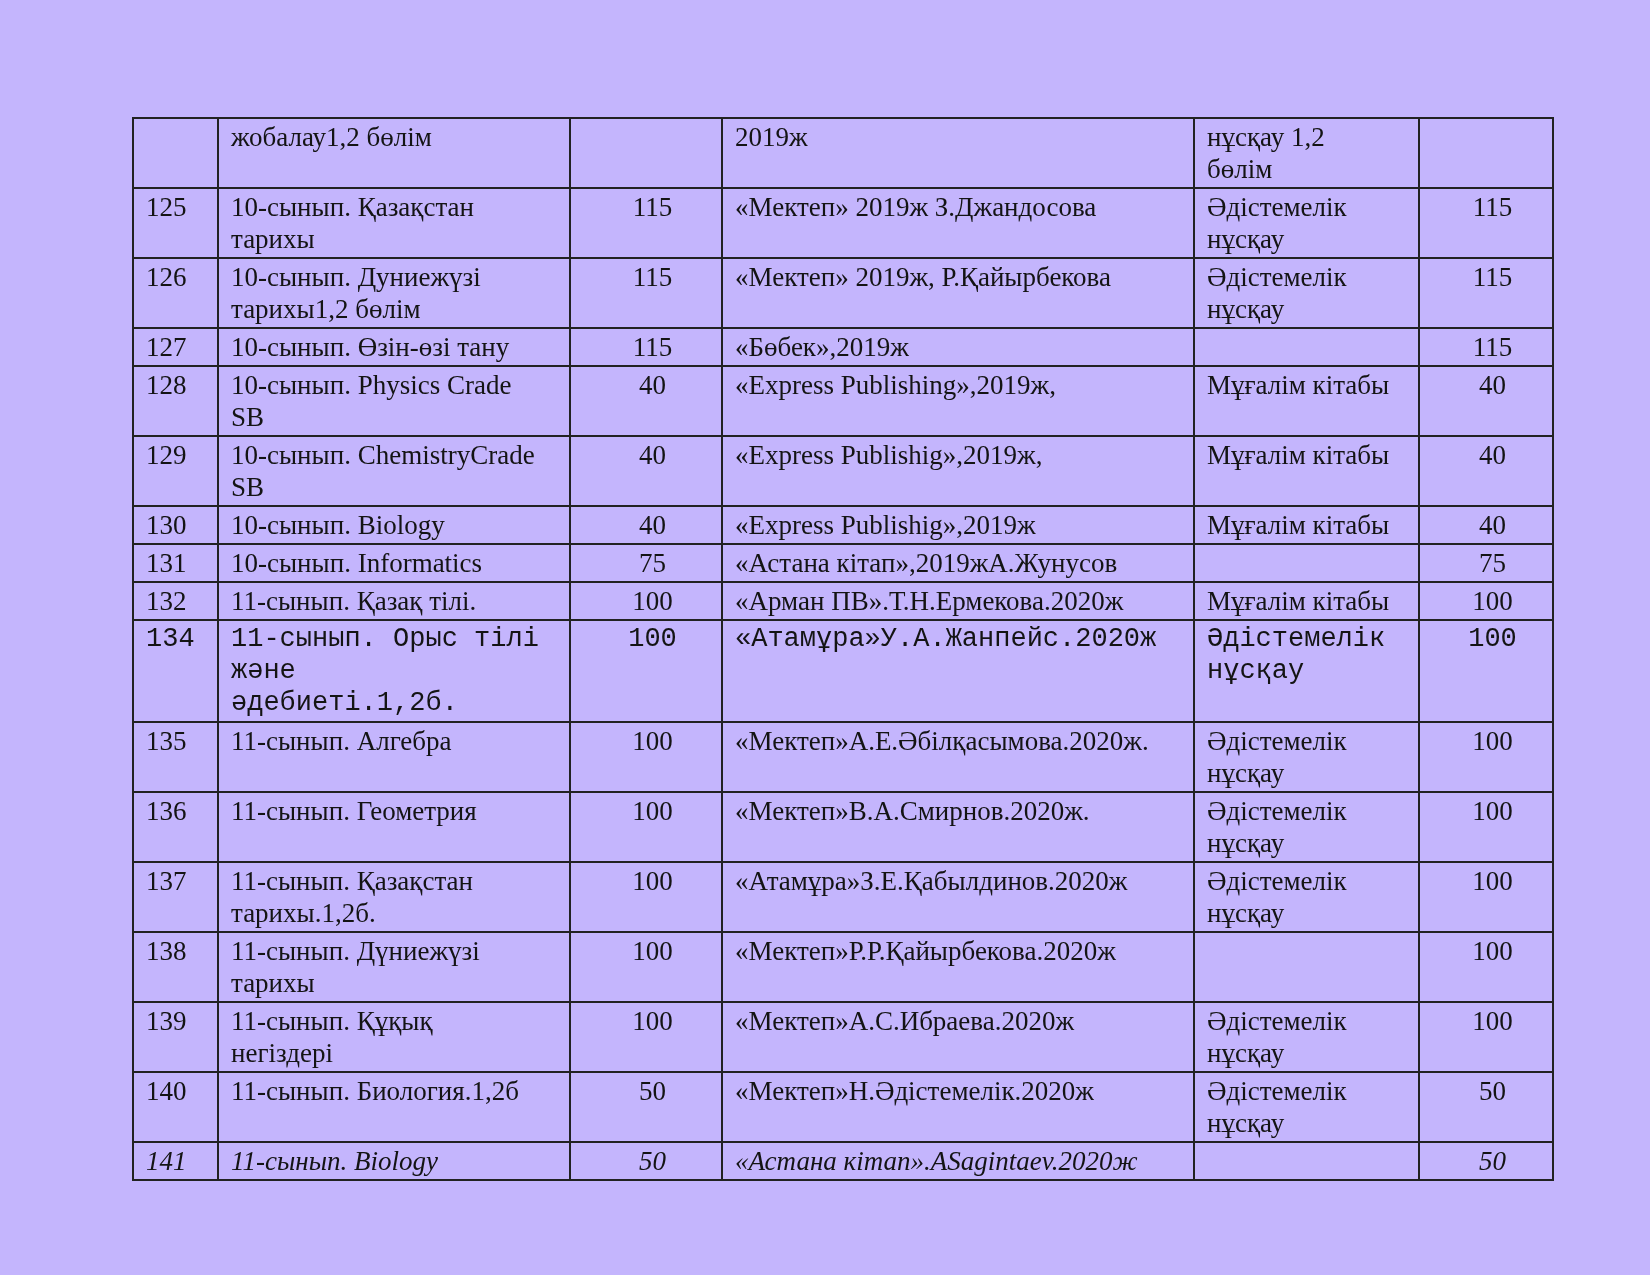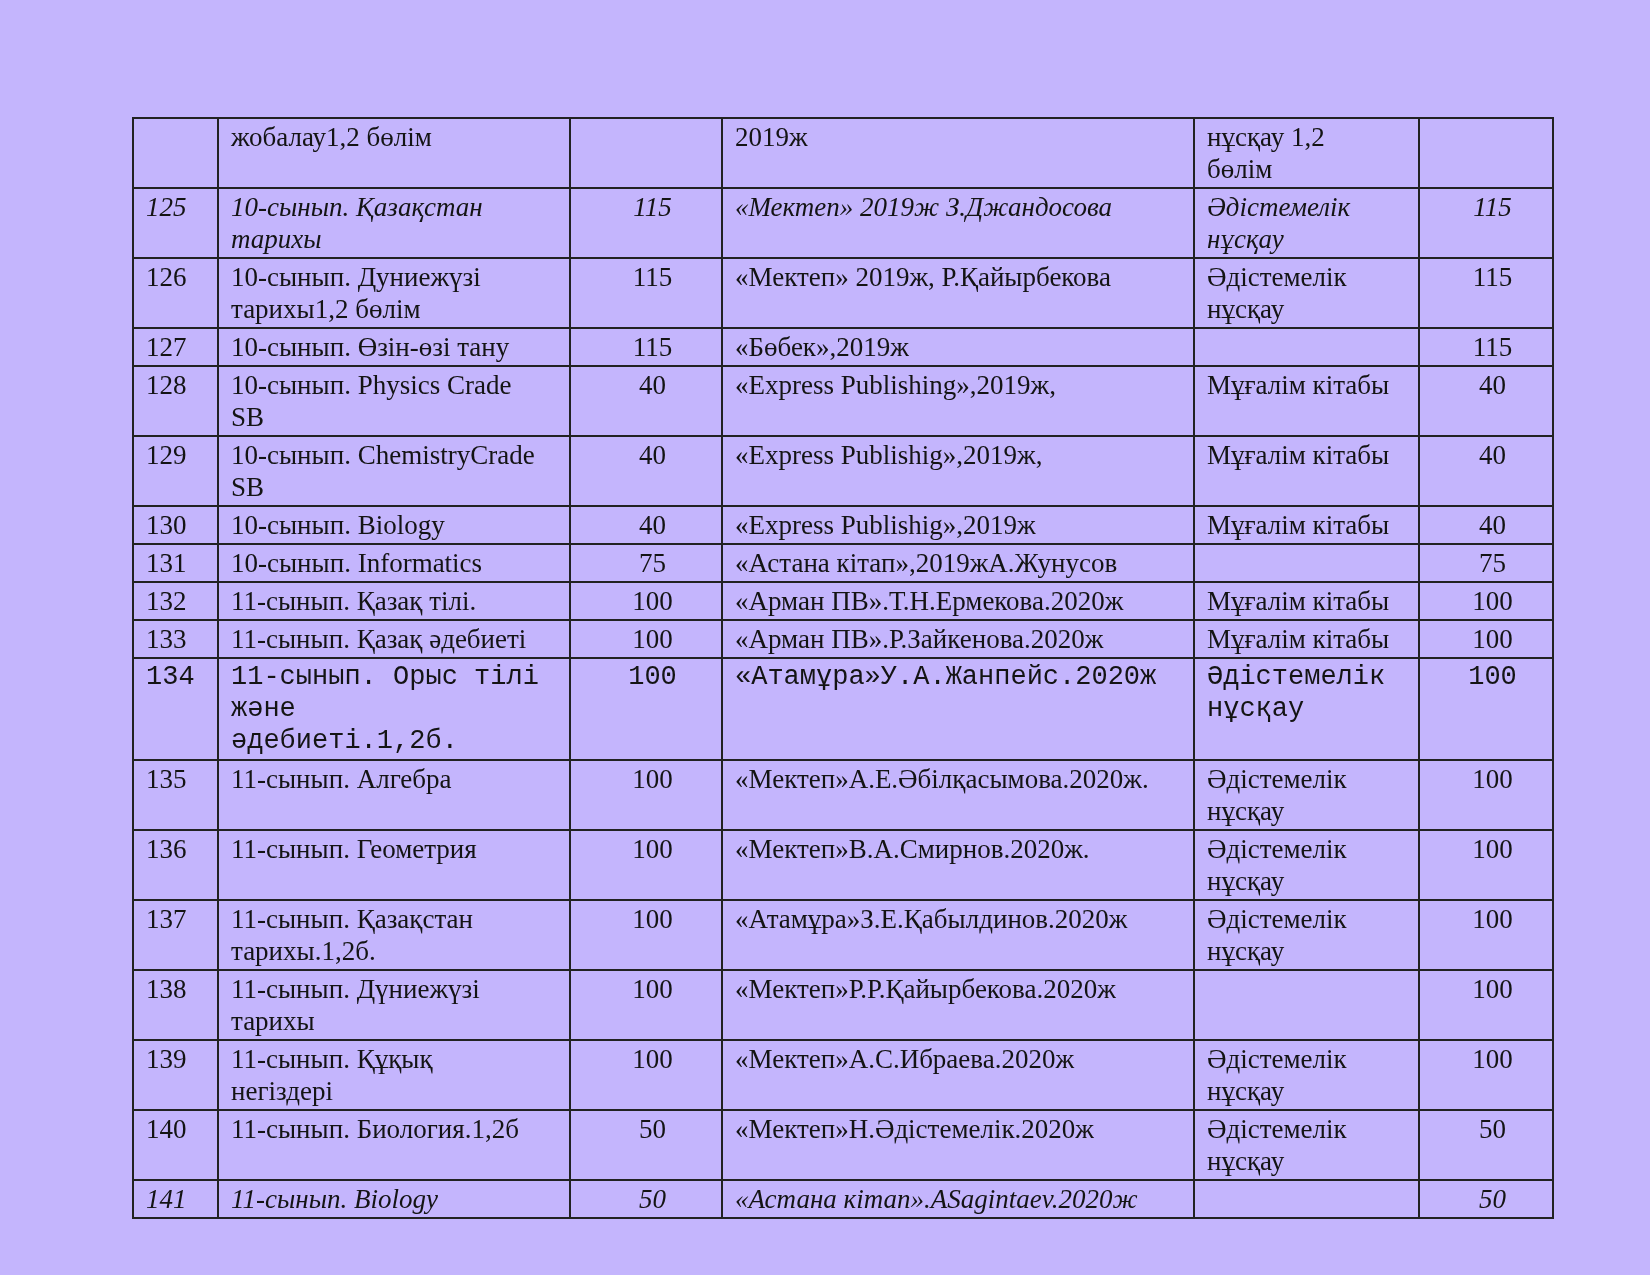--- a/index.html
+++ b/index.html
@@ -53,21 +53,21 @@
     <tbody>
         <tr style="height: 68px;">
           <td></td>
           <td>жобалау1,2 бөлім</td>
           <td class="center"></td>
           <td>2019ж</td>
           <td>нұсқау 1,2
 бөлім</td>
           <td class="center"></td>
         </tr>
-        <tr style="height: 66px; font-style: italic;">
+        <tr style="height: 66px;">
           <td>125</td>
           <td>10-сынып. Қазақстан
 тарихы</td>
           <td class="center">115</td>
           <td>«Мектеп» 2019ж З.Джандосова</td>
           <td>Әдістемелік
 нұсқау</td>
           <td class="center">115</td>
         </tr>
         <tr style="height: 66px;">
@@ -123,28 +123,20 @@
           <td class="center">75</td>
         </tr>
         <tr style="height: 36px;">
           <td>132</td>
           <td>11-сынып. Қазақ тілі.</td>
           <td class="center">100</td>
           <td>«Арман ПВ».Т.Н.Ермекова.2020ж</td>
           <td>Мұғалім кітабы</td>
           <td class="center">100</td>
         </tr>
-        <tr style="height: 34px;">
-          <td>133</td>
-          <td>11-сынып. Қазақ әдебиеті</td>
-          <td class="center">100</td>
-          <td>«Арман ПВ».Р.Зайкенова.2020ж</td>
-          <td>Мұғалім кітабы</td>
-          <td class="center">100</td>
-        </tr>
         <tr style="height: 68px; font-family: Liberation Mono, monospace;">
           <td>134</td>
           <td>11-сынып. Орыс тілі және
 әдебиеті.1,2б.</td>
           <td class="center">100</td>
           <td>«Атамұра»У.А.Жанпейс.2020ж</td>
           <td>Әдістемелік
 нұсқау</td>
           <td class="center">100</td>
         </tr>

